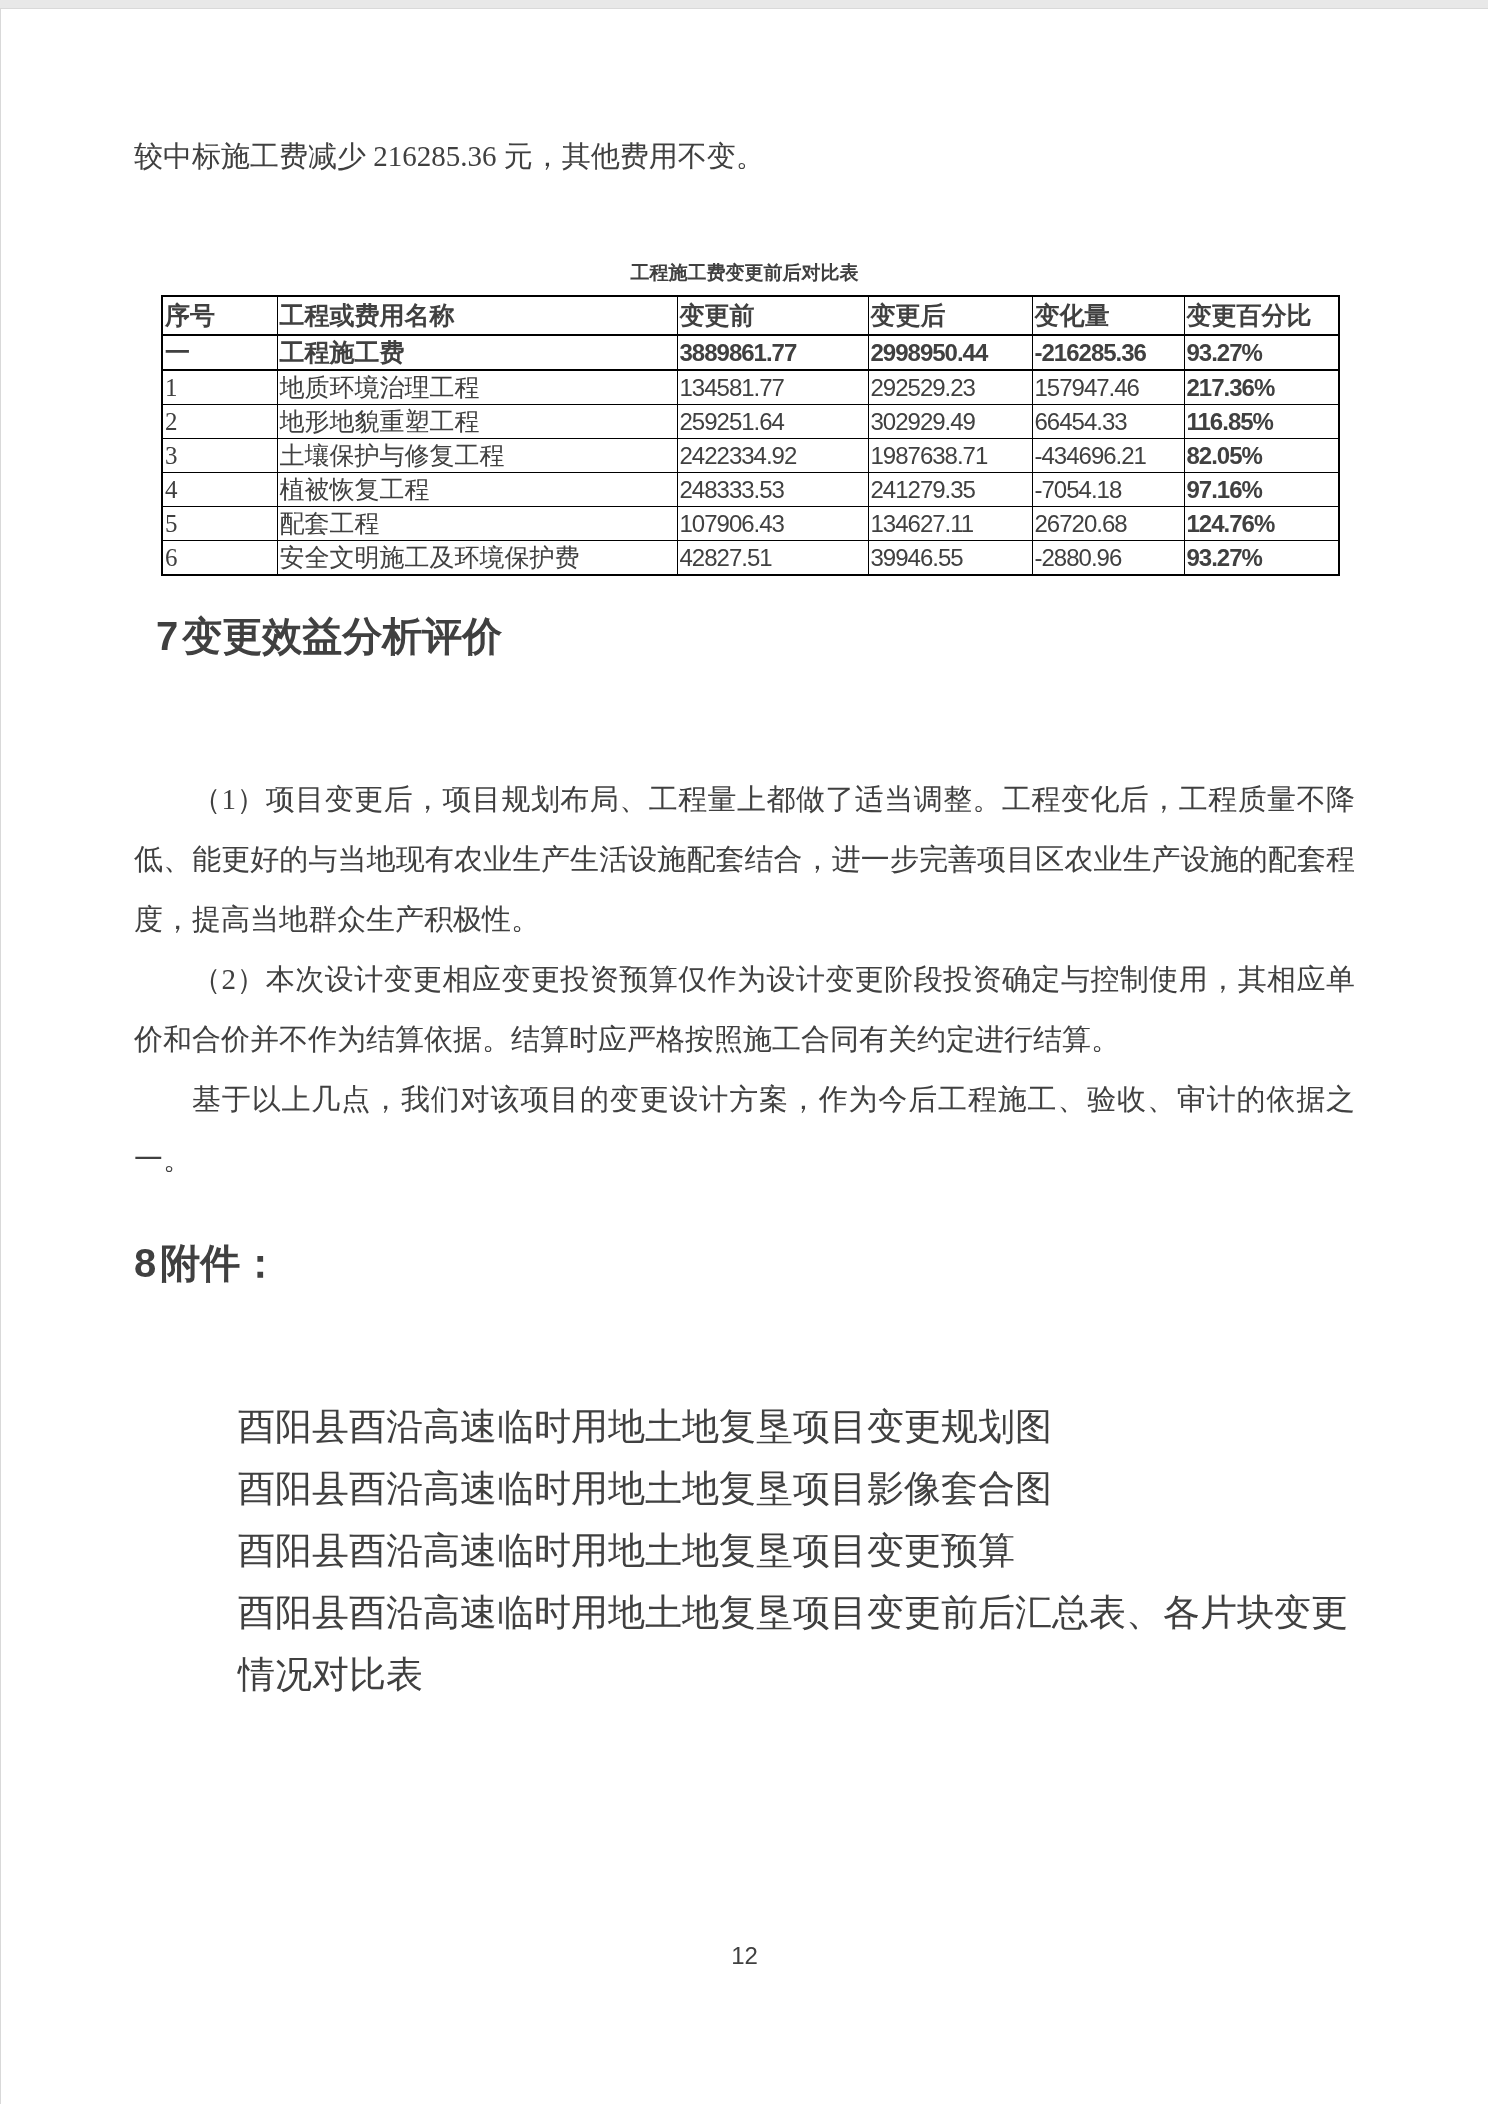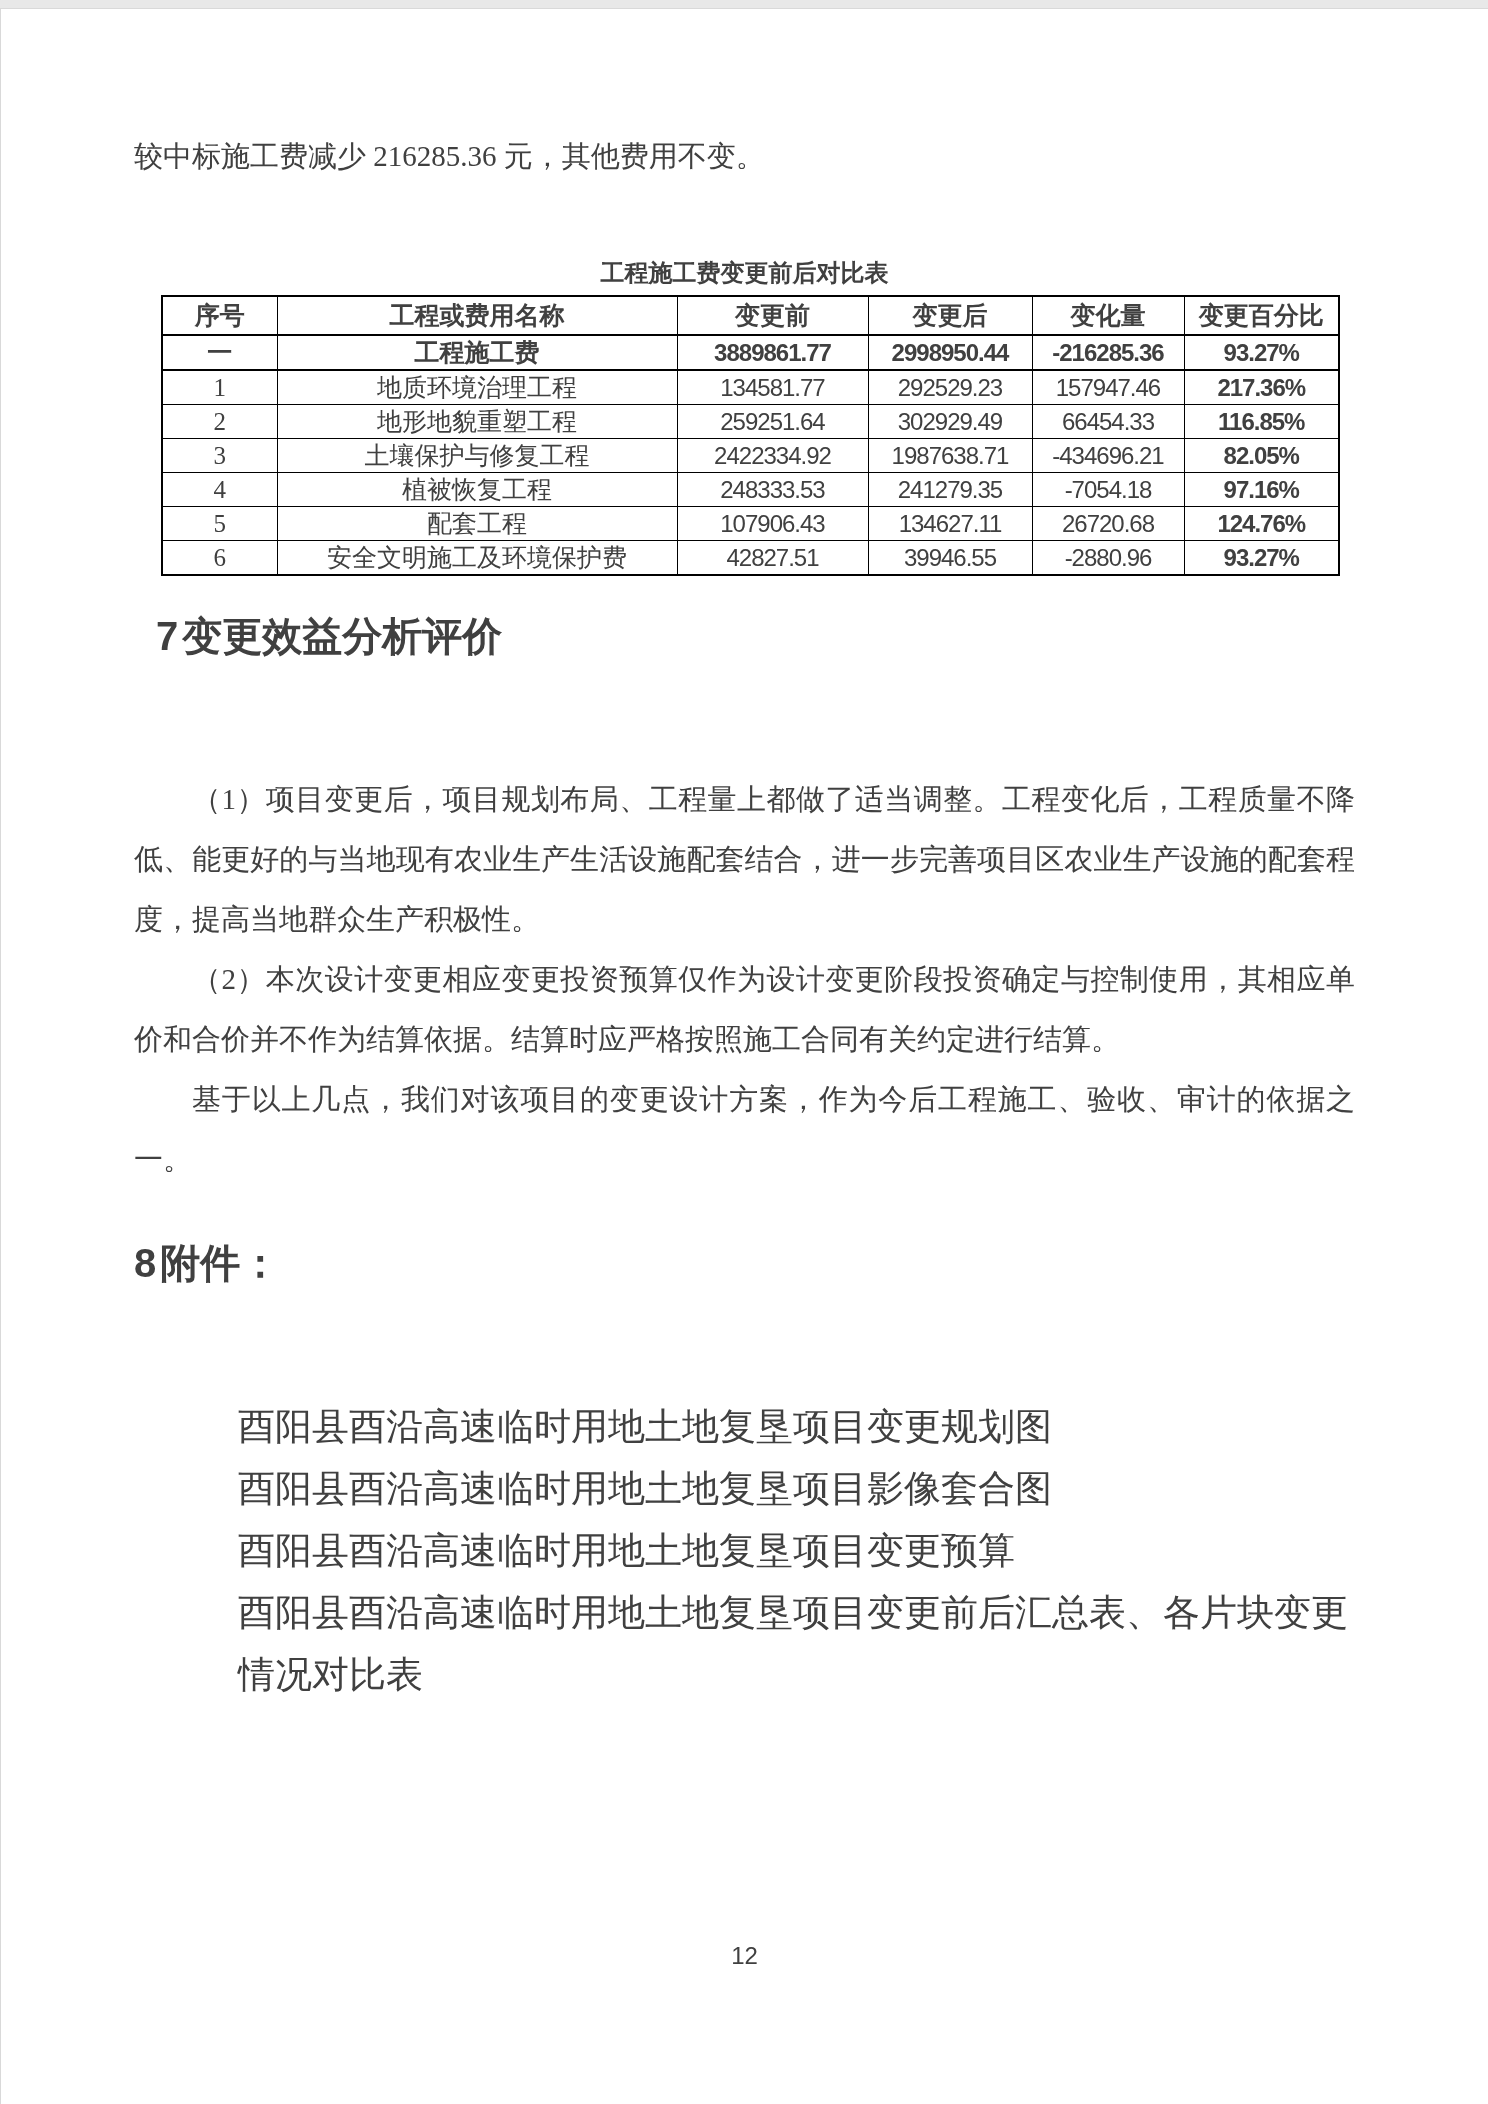--- a/index.html
+++ b/index.html
@@ -26,31 +26,31 @@
   .intro {
     margin: 0;
     padding-top: 126px;
     font-size: 29px;
     line-height: 42px;
   }
   .table-title {
     margin-top: 78px;
     text-align: center;
     font-weight: bold;
-    font-size: 24px;
+    font-size: 19px;
     line-height: 36px;
   }
   table.cost-table {
     margin-top: 4px;
     margin-left: 27px;
     width: 1177px;
     border-collapse: collapse;
     border: 2px solid #000;
     table-layout: fixed;
-    text-align: center;
+    text-align: left;
     padding-left: 28px;
   }
   table.cost-table th,
   table.cost-table td {
     border: 1px solid #000;
     padding: 0 2px;
     height: 33px;
     font-size: 25px;
     line-height: 30px;
     white-space: nowrap;

